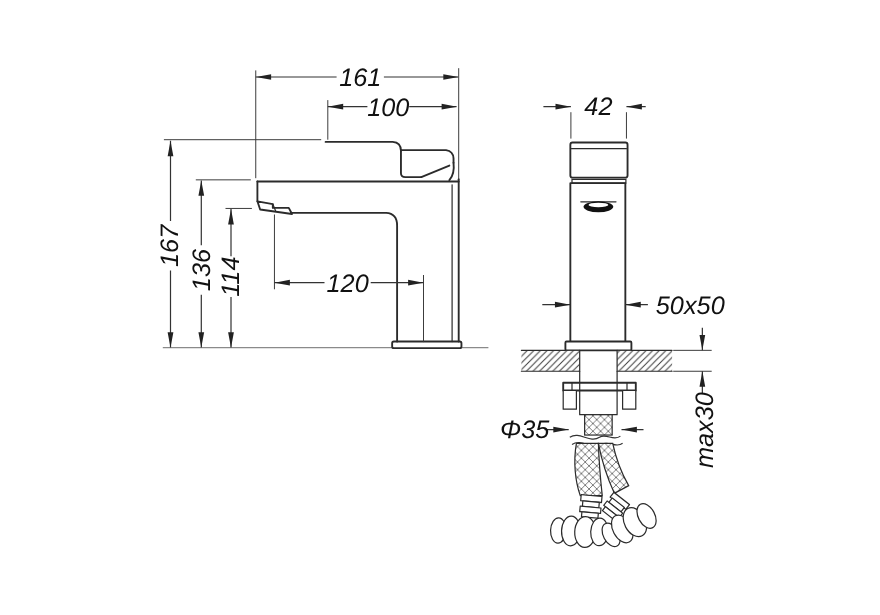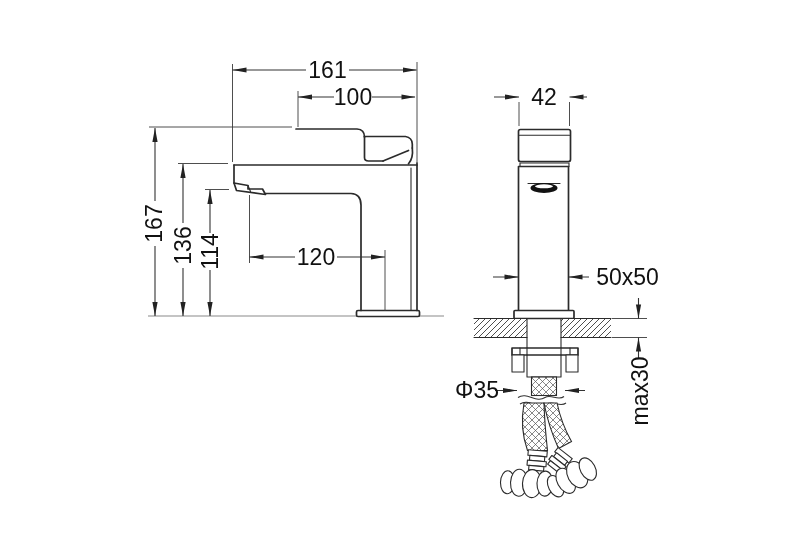--- a/index.html
+++ b/index.html
@@ -1,16 +1,16 @@
 <!DOCTYPE html>
 <html><head>
 <meta charset="utf-8">
 <style>
   html,body{margin:0;padding:0;background:#ffffff;}
-  .stage{width:800px;height:559px;background:#ffffff;position:relative;overflow:hidden;}
+  .stage{width:800px;height:559px;background:#ffffff;position:relative;overflow:hidden;font-style:italic;}
   svg{display:block;}
   .obj{stroke:#2b2b2b;stroke-width:1.7;fill:none;stroke-linecap:round;stroke-linejoin:round;}
   .obj2{stroke:#2b2b2b;stroke-width:1.1;fill:none;stroke-linecap:round;stroke-linejoin:round;}
   .fillw{fill:#ffffff;}
   .dimline{stroke:#333333;stroke-width:1.1;fill:none;}
   .ext{stroke:#3a3a3a;stroke-width:0.9;fill:none;}
   .ground{stroke:#8a8a8a;stroke-width:1.2;fill:none;}
   .arrow{fill:#222222;stroke:none;}
   .dimtext{font-family:"Liberation Sans","DejaVu Sans",sans-serif;font-size:23px;fill:#111111;
            text-anchor:middle;dominant-baseline:central;}

